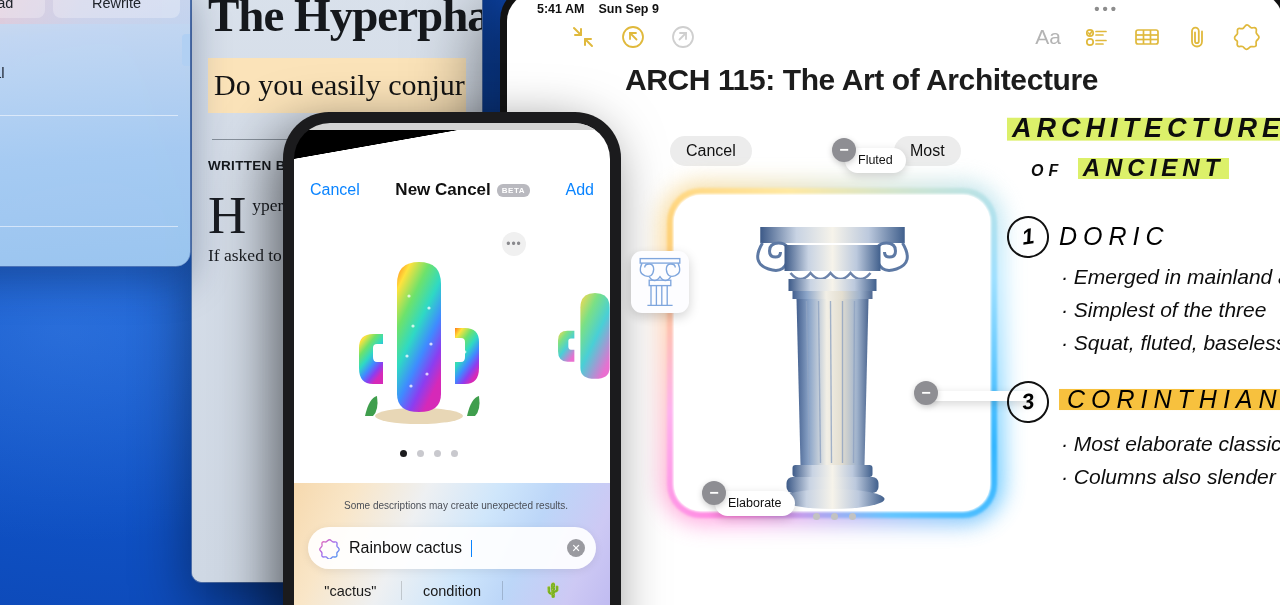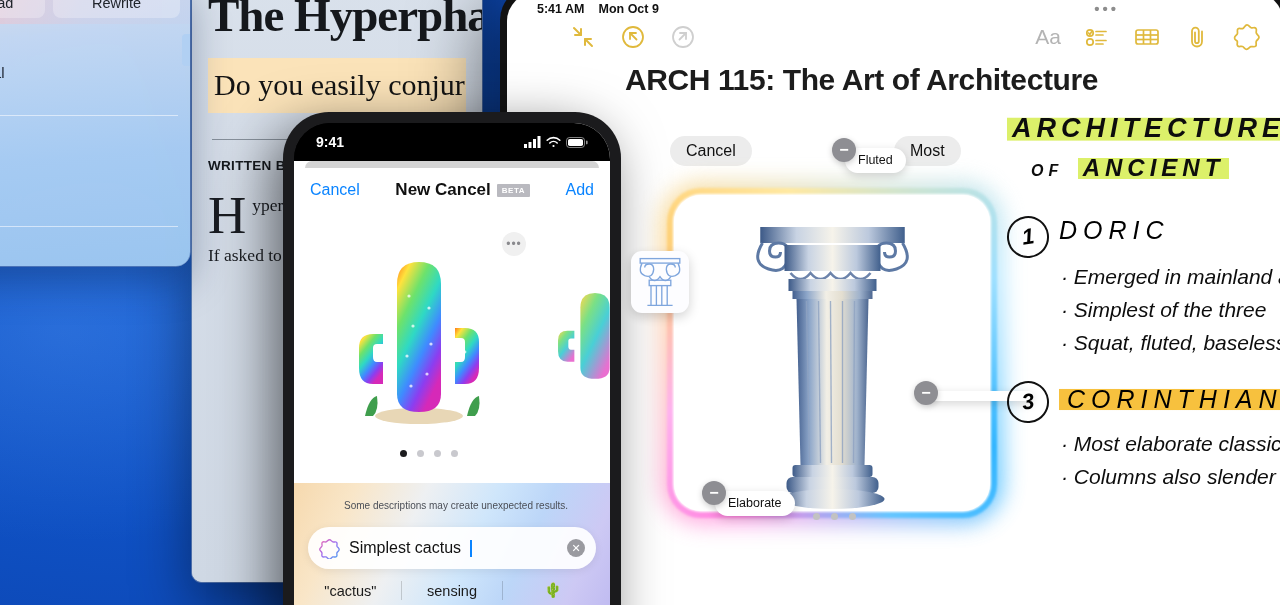--- a/index.html
+++ b/index.html
@@ -279,21 +279,21 @@
   #ip-navbar {
     display:flex; align-items:center; padding: 12px 16px 8px 16px;
   }
   .ip-link { font-size: 16px; color:#0a84ff; }
   #ip-navtitle {
     flex:1; text-align:center; font-size:17px; font-weight:700; color:#111;
     display:flex; align-items:center; justify-content:center; gap:6px;
   }
   .beta-badge {
     background:#b9b9bf; color:#fff; font-size:8px; font-weight:700;
-    padding: 2px 5px; border-radius: 1px; letter-spacing:.5px;
+    padding: 2px 5px; border-radius: 6px; letter-spacing:.5px;
   }
   #ip-canvas { position:relative; flex:1; }
   #more-dots {
     position:absolute; left: 208px; top: 24px;
     width: 24px; height: 24px; border-radius:50%;
     background:#f0f0f0; color:#8a8a8e;
     display:flex; align-items:center; justify-content:center;
     font-size:12px; letter-spacing:1px;
   }
   .cactus-main { position:absolute; left: 45px; top: 40px; width: 160px; }
@@ -368,21 +368,21 @@
     <div class="wt-item">Compose...</div>
   </div>
   <div class="wt-tail"></div>
 </div>
 
 <div id="ipad">
   <div id="ipad-screen">
 
     <div id="ipad-statusbar">
       <span>5:41 AM</span>
-      <span>Mon Oct 9</span>
+      <span>Sun Sep 9</span>
       <span class="grabber">•••</span>
     </div>
 
     <div id="ipad-toolbar">
       <span>
         <svg class="tb-ico" viewBox="0 0 28 28" fill="none" stroke="#e0b93c" stroke-width="2" stroke-linecap="round" stroke-linejoin="round">
           <path d="M5 5 L12 12"></path>
             <path d="M12 6 L12 12 L6 12"></path>
           <path d="M23 23 L16 16"></path>
             <path d="M16 22 L16 16 L22 16"></path>
@@ -531,62 +531,40 @@
       <div class="hw">
         <span class="hw-title">ARCHITECTURE</span>
       </div>
       <div class="hw" style="margin-top:10px; padding-left:24px;">
         <span class="hw-sub" style="font-size:16px;">OF</span>
         <span class="hw-title" style="font-size:24px; margin-left:10px;">ANCIENT</span>
       </div>
 
       <div class="hw-row" style="margin-top:34px;">
         <span class="hw-num">1</span>
-        <span class="hw-h2" style="">DORIC</span>
+        <span class="hw-h2" style="margin-top:6px;">DORIC</span>
       </div>
       <div class="hw hw-b" style="margin:6px 0 0 54px;">·&nbsp;<span>Emerged in mainland and western Greece</span></div>
       <div class="hw hw-b" style="margin:8px 0 0 54px;">·&nbsp;<span>Simplest of the three</span></div>
       <div class="hw hw-b" style="margin:8px 0 0 54px;">·&nbsp;<span>Squat, fluted, baseless columns with round capitals</span></div>
 
       <div class="hw-row" style="margin-top:26px;">
         <span class="hw-num">3</span>
         <span class="hw-h2 hl" style="margin-top:4px;">CORINTHIAN</span>
       </div>
       <div class="hw hw-b" style="margin:8px 0 0 54px;">·&nbsp;<span>Most elaborate classical order</span></div>
       <div class="hw hw-b" style="margin:8px 0 0 54px;">·&nbsp;<span>Columns also slender with flutes</span></div>
     </div>
 
   </div>
 </div>
 
 <div id="iphone">
   <div id="iphone-screen">
 
-    <div id="ip-status">
-      <span>9:41</span>
-      <div class="notch"></div>
-      <span class="right">
-        <svg width="17" height="12" viewBox="0 0 17 12">
-          <rect x="0" y="8" width="3" height="4" fill="#fff"></rect>
-            <rect x="4.5" y="6" width="3" height="6" fill="#fff"></rect>
-          <rect x="9" y="3" width="3" height="9" fill="#fff"></rect>
-            <rect x="13.5" y="0" width="3" height="12" fill="#fff"></rect>
-        </svg>
-        <svg width="15" height="12" viewBox="0 0 15 12" fill="none" stroke="#fff" stroke-width="1.6" stroke-linecap="round">
-          <path d="M1.2 4.2 a9 9 0 0 1 12.6 0"></path>
-            <path d="M3.8 7 a5.4 5.4 0 0 1 7.4 0"></path>
-            <circle cx="7.5" cy="10" r="1.1" fill="#fff" stroke="none"></circle>
-        </svg>
-        <svg width="22" height="11" viewBox="0 0 22 11">
-          <rect x="0.5" y="0.5" width="18" height="10" rx="3" fill="none" stroke="#fff" opacity=".5"></rect>
-          <rect x="2" y="2" width="15" height="7" rx="1.8" fill="#fff"></rect>
-          <rect x="20" y="3.6" width="1.6" height="3.8" rx="0.8" fill="#fff" opacity=".6"></rect>
-        </svg>
-      </span>
-    </div>
 
     <div id="ip-sheet-back"></div>
 
     <div id="ip-sheet">
       <div id="ip-navbar">
         <span class="ip-link">Cancel</span>
         <span id="ip-navtitle">
           <span>New Cancel</span>
           <span class="beta-badge">BETA</span>
         </span>
@@ -656,29 +634,29 @@
           <svg width="21" height="21" viewBox="0 0 28 28" fill="none" stroke-width="1.9" stroke-linejoin="round">
             <defs>
               <linearGradient id="aig" x1="0" y1="0" x2="1" y2="1">
                 <stop offset="0%" stop-color="#f06ab1"></stop>
                   <stop offset="50%" stop-color="#9a6ef0"></stop>
                   <stop offset="100%" stop-color="#4aa8f0"></stop>
               </linearGradient>
             </defs>
             <path stroke="url(#aig)" d="M14 2.6 c2.1 0 2.8 2.4 4.6 3.1 1.8.6 3.9-.9 5.3.6 1.4 1.5-.1 3.5.5 5.3.7 1.8 3 2.5 3 4.6 0 2.1-2.4 2.8-3.1 4.6-.6 1.8.9 3.9-.6 5.3-1.5 1.4-3.5-.1-5.3.5-1.8.7-2.5 3-4.6 3-2.1 0-2.8-2.4-4.6-3.1-1.8-.6-3.9.9-5.3-.6-1.4-1.5.1-3.5-.5-5.3-.7-1.8-3-2.5-3-4.6 0-2.1 2.4-2.8 3.1-4.6.6-1.8-.9-3.9.6-5.3 1.5-1.4 3.5.1 5.3-.5 1.8-.7 2.5-3 4.6-3Z" transform="translate(0,-1) scale(0.96) translate(0.6,0.8)"></path>
           </svg>
-          <span id="ip-inputtext"><span>Simplest cactus</span></span>
+          <span id="ip-inputtext"><span>Rainbow cactus</span></span>
             <span class="caret"></span>
           <span class="clear-x">✕</span>
         </div>
 
         <div id="ip-predict">
           <div>"cactus"</div>
           <div class="divider"></div>
-          <div>sensing</div>
+          <div>condition</div>
           <div class="divider"></div>
           <div>🌵</div>
         </div>
 
       </div>
     </div>
 
   </div>
 </div>
 

